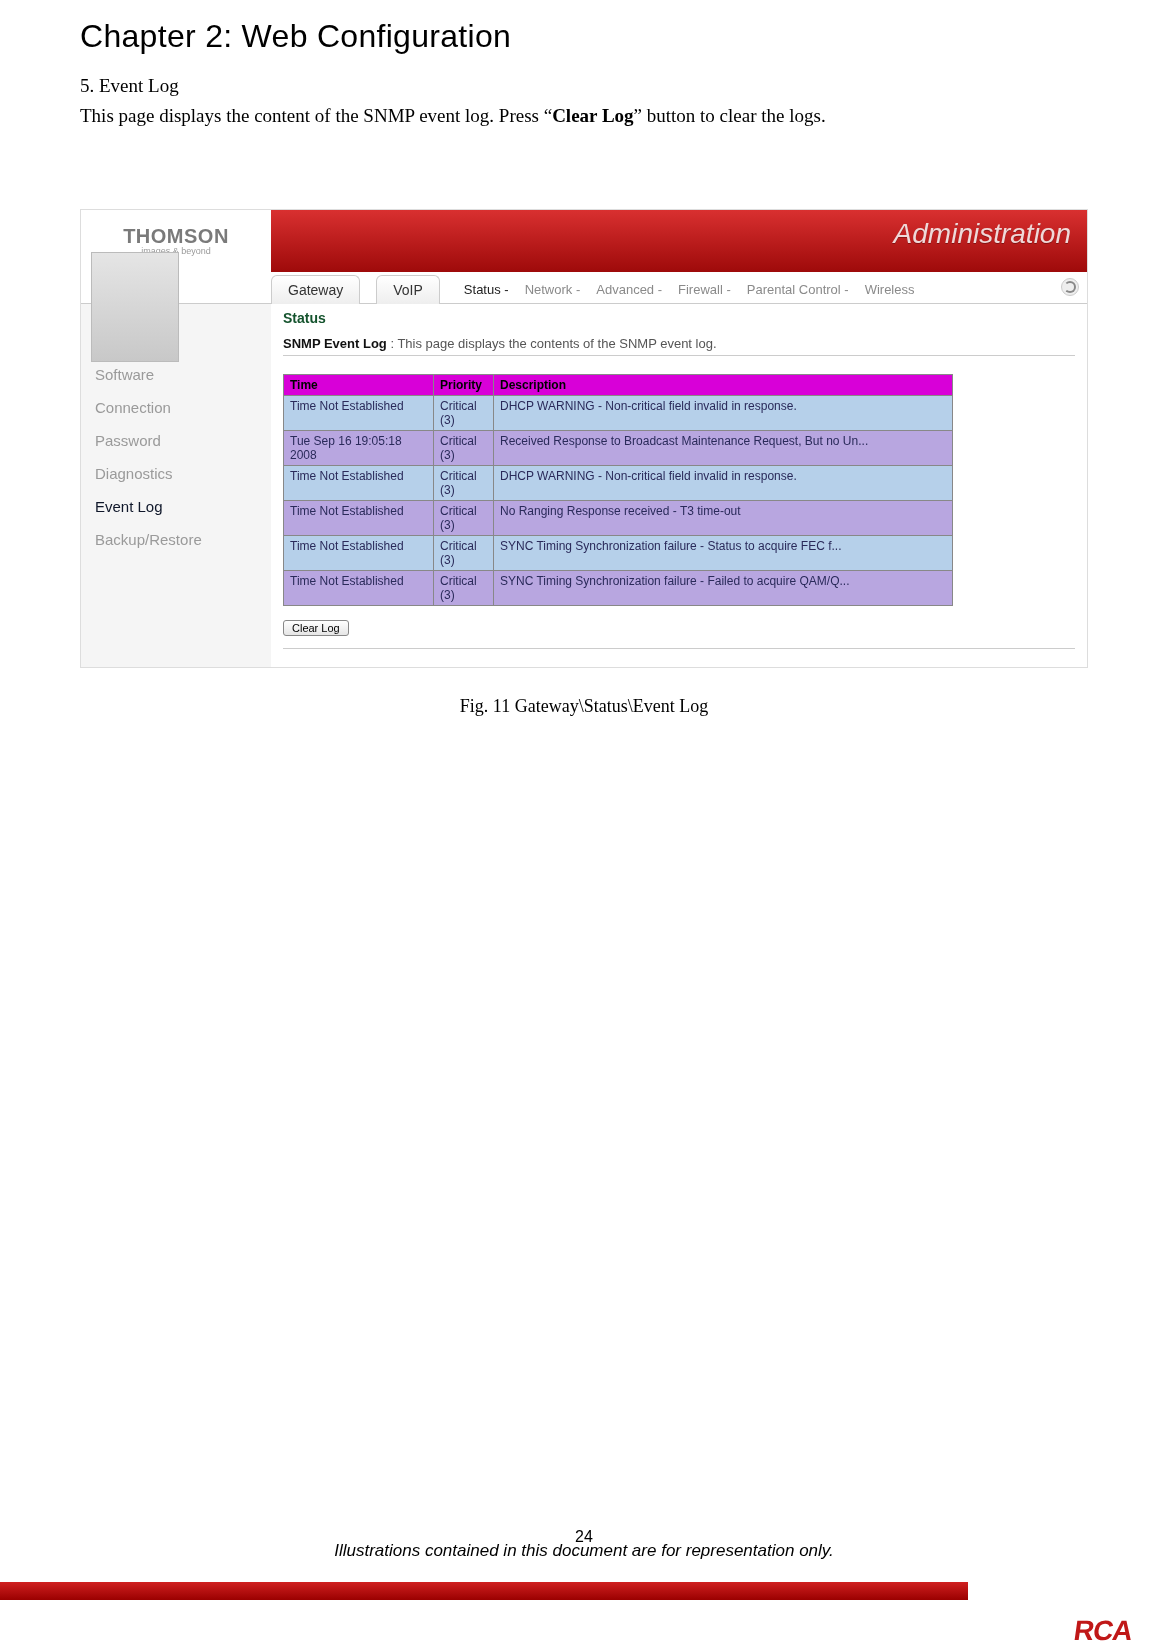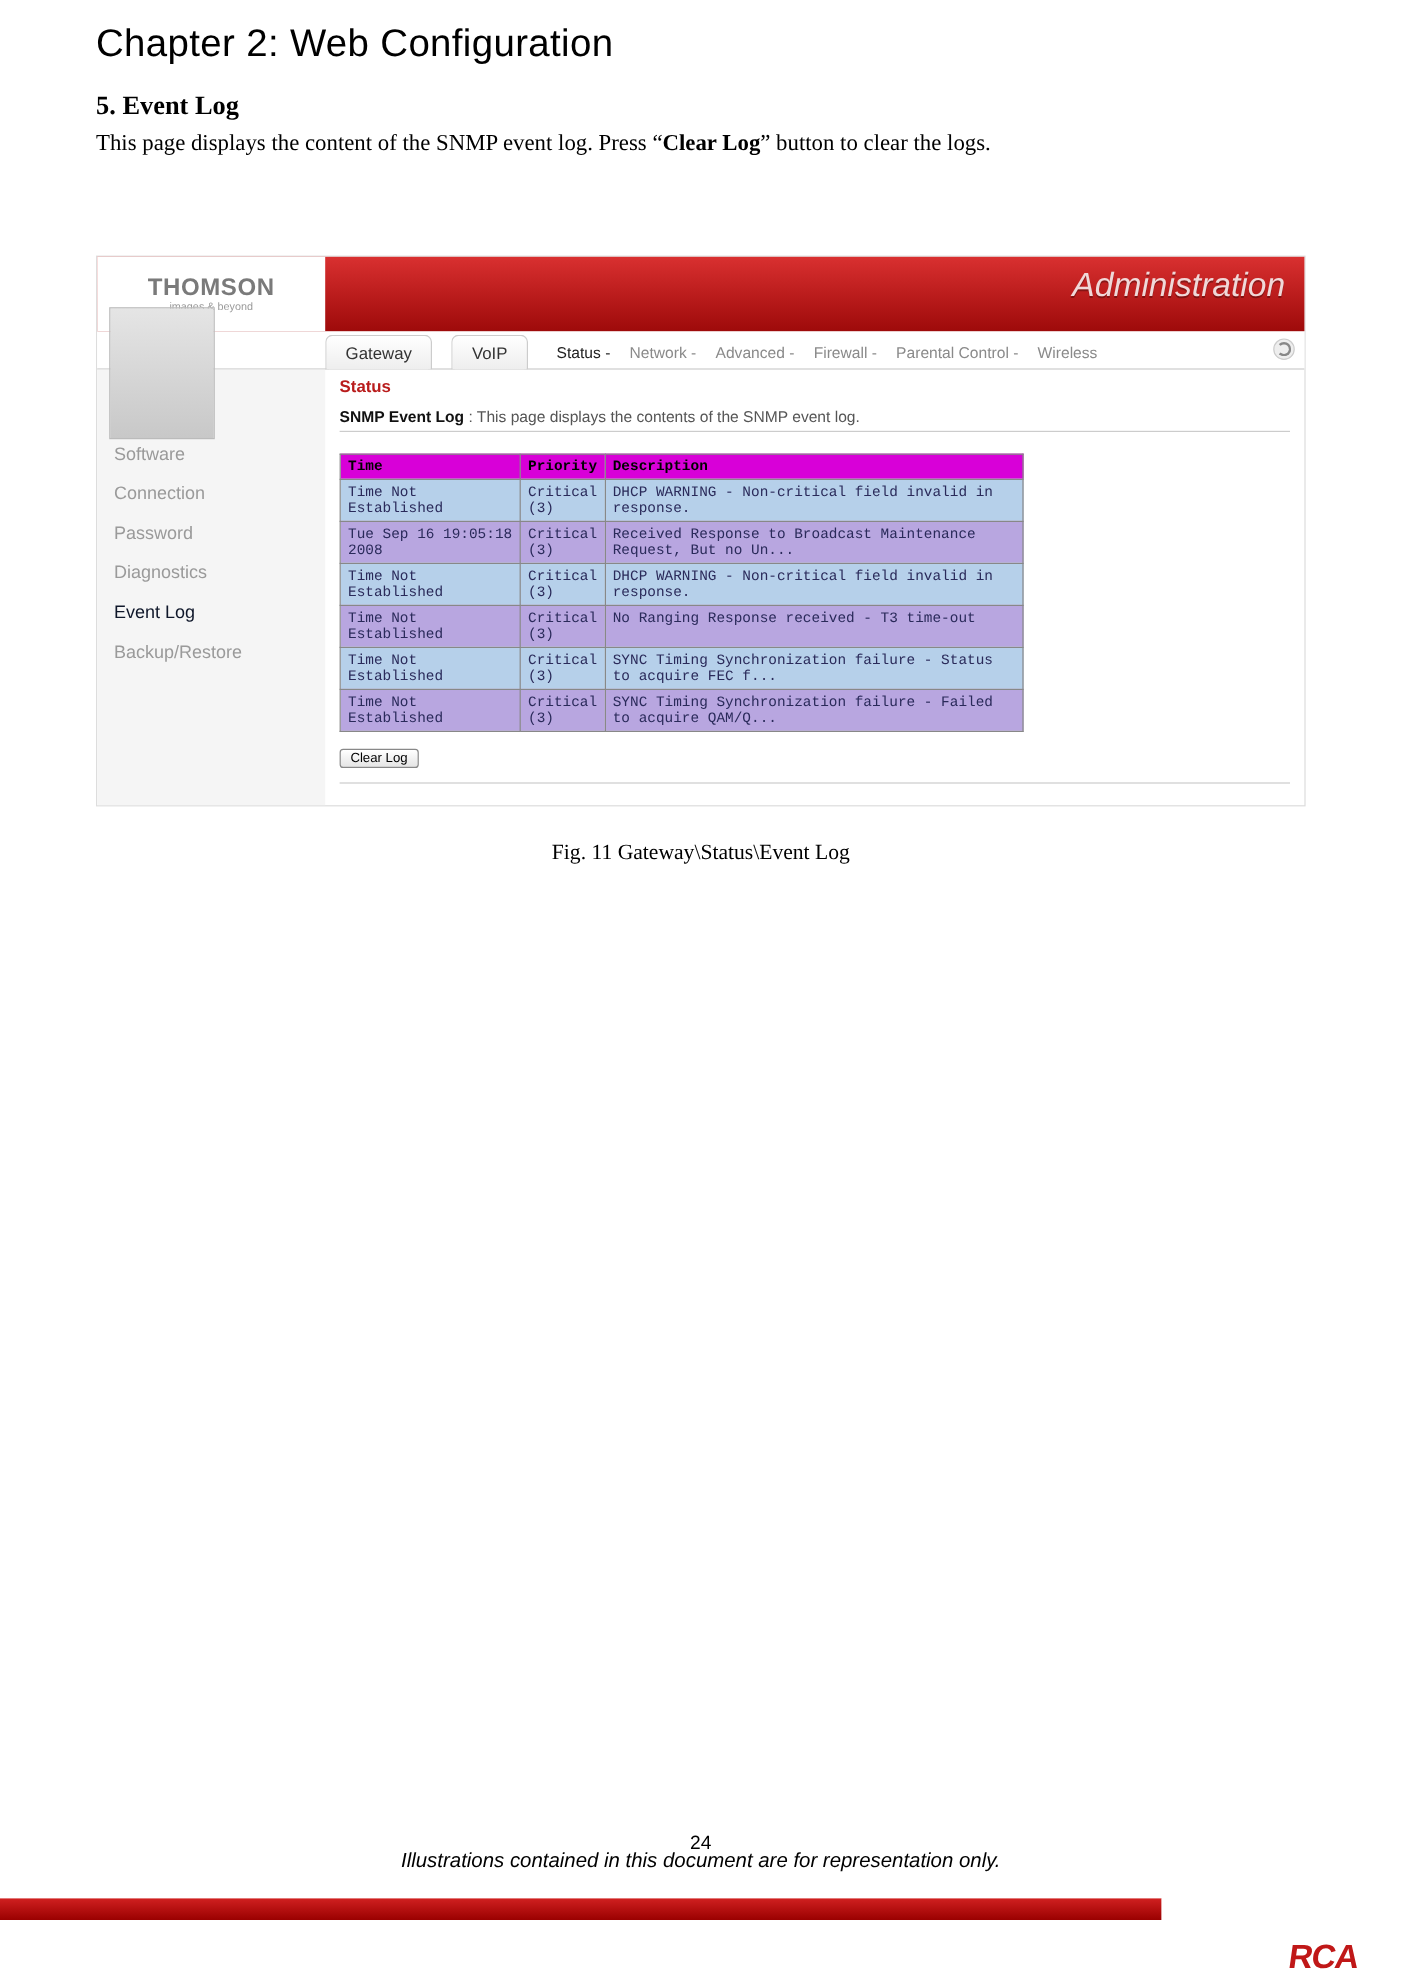--- a/index.html
+++ b/index.html
@@ -27,22 +27,22 @@
   }
   .chapter-title{
     font-family:"Trebuchet MS","Lucida Sans",sans-serif;
     font-size:32px;
     font-weight:400;
     margin:18px 0 20px 0;
     letter-spacing:.3px;
   }
   .section-title{
     font-family:"Times New Roman",serif;
-    font-size:22px;
-    font-weight:700;
+    font-size:19px;
+    font-weight:400;
     margin:0 0 6px 0;
   }
   .body-text{
     font-family:"Times New Roman",serif;
     font-size:19px;
     line-height:1.35;
     margin:0 0 6px 0;
   }
   .body-text .strong{font-weight:700;}
   
@@ -135,30 +135,30 @@
   }
   .shot .side .item{
     padding:8px 14px;font-size:15px;color:#9a9a9a;
     font-family:Arial,sans-serif;
   }
   .shot .side .item.active{color:#0f172a;}
   .shot .main{
     flex:1;padding:6px 12px 18px 12px;
   }
   .shot .main .status-lbl{
-    font-weight:700;color:#b91c1c;font-size:14px;margin-bottom:10px;
+    font-weight:700;color:#14532d;font-size:14px;margin-bottom:10px;
   }
   .shot .main .snmp-line{
     font-size:13px;color:#555;margin-bottom:0;
   }
   .shot .main .snmp-line b{color:#111;}
   .shot .main hr{border:none;border-top:1px solid #ccc;margin:4px 0 18px 0;}
   .shot table.log{
-    border-collapse:collapse;width:570px;font-size:12px;
-    font-family:Liberation Mono, monospace;
+    border-collapse:collapse;width:670px;font-size:12px;
+    font-family:Liberation Sans, sans-serif;
   }
   .shot table.log th{
     background:var(--magenta);color:#000;font-weight:700;
     text-align:left;padding:3px 6px;border:1px solid #888;
   }
   .shot table.log td{
     padding:3px 6px;border:1px solid #888;color:#2a2a5a;
     vertical-align:top;
   }
   .shot table.log tr.blue td{background:var(--blue-row);}

